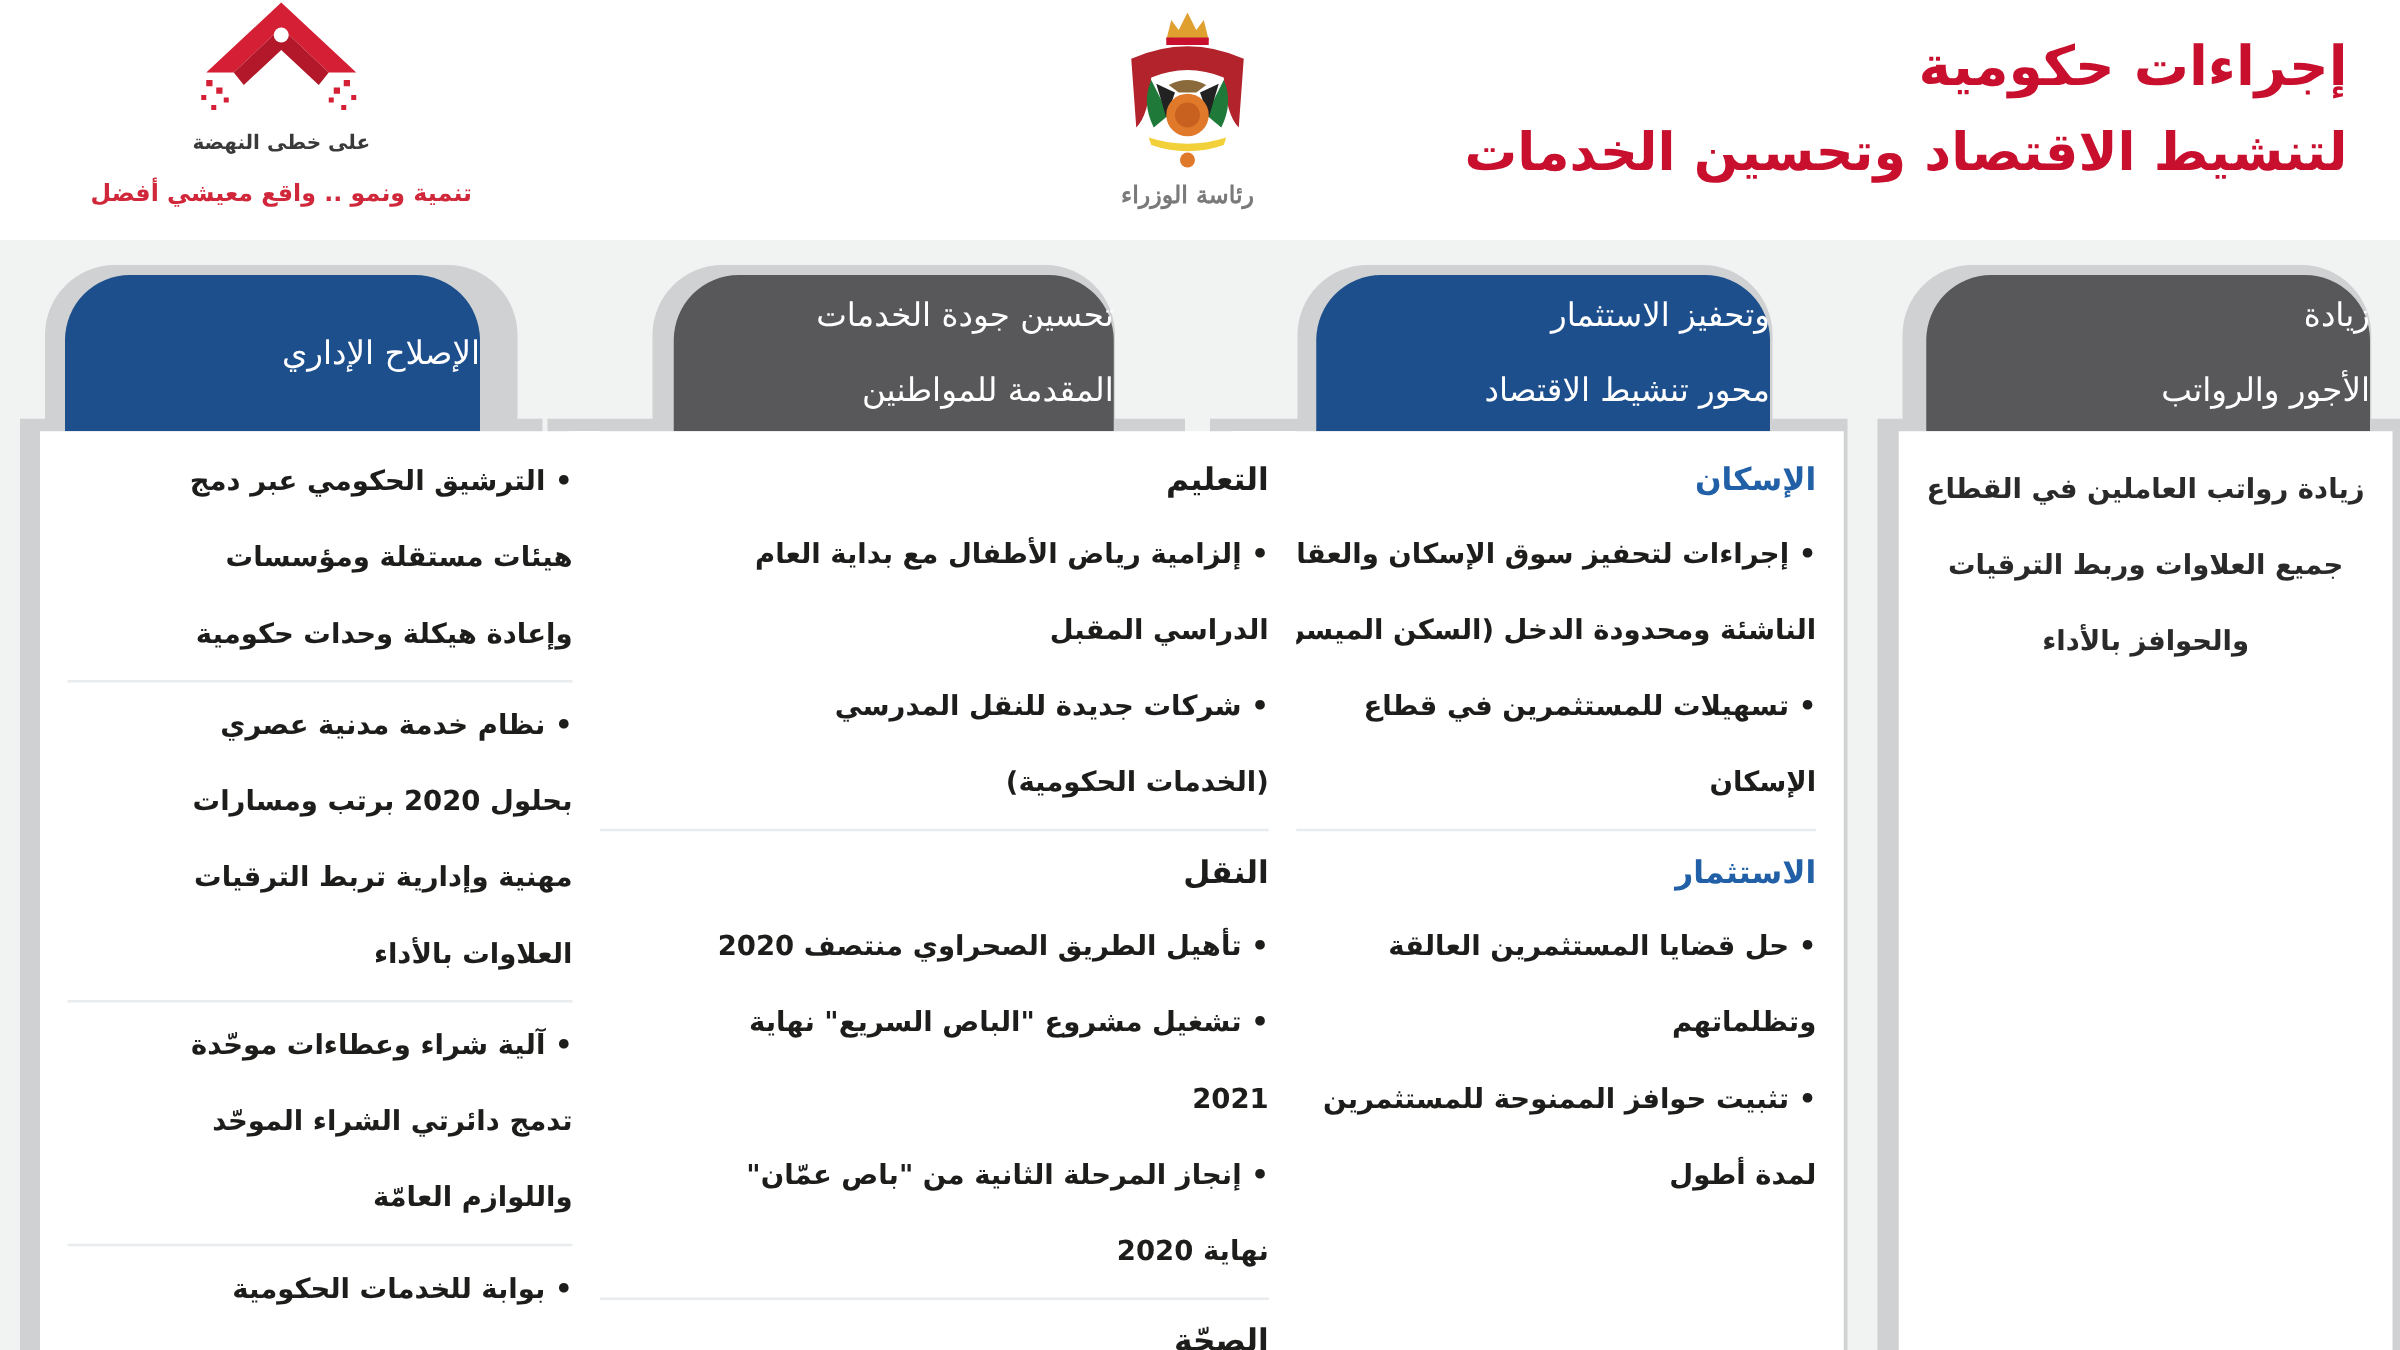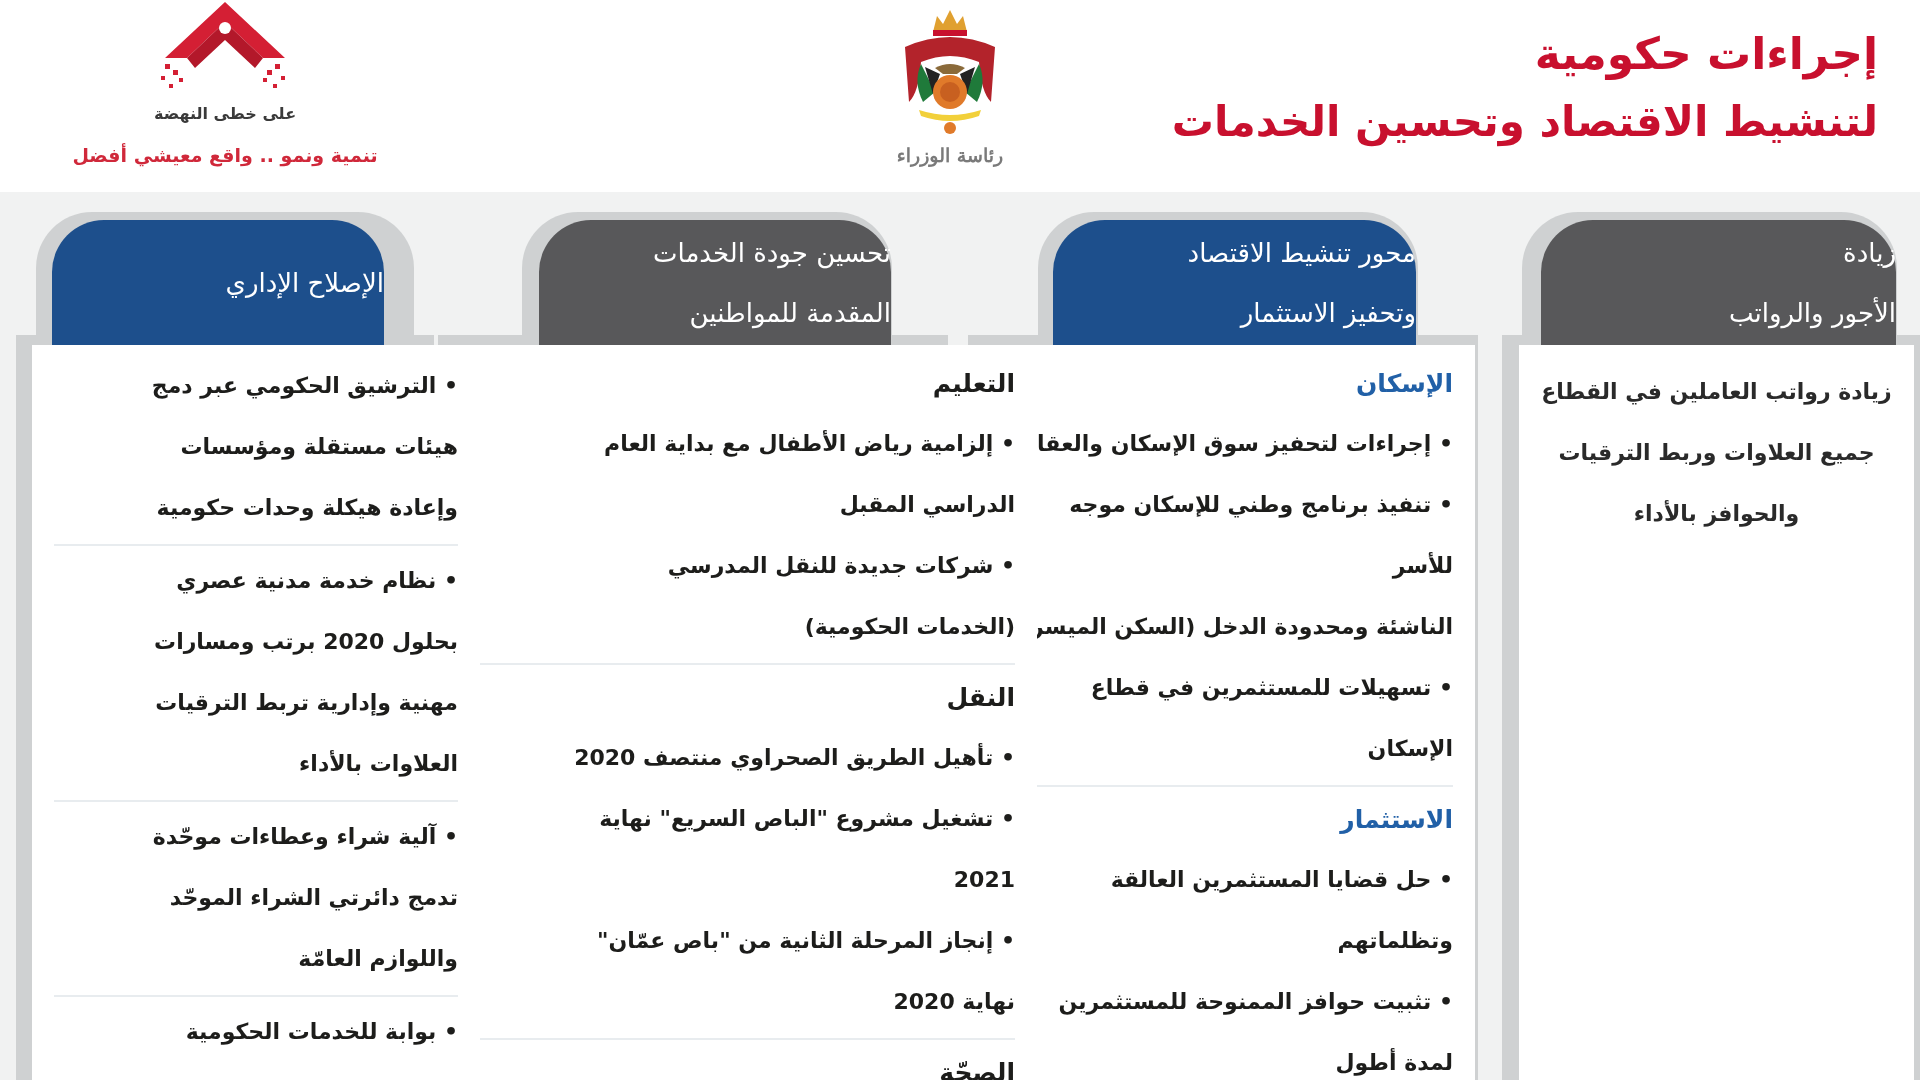--- a/index.html
+++ b/index.html
@@ -133,27 +133,26 @@
       <div>جميع العلاوات وربط الترقيات</div>
       <div>والحوافز بالأداء</div>
     </div>
   </div>
 </div>
 
 <div>
   <div class="tab-shadow" style="left:1038px; top:212px; width:380px; height:140px;"></div>
   <div class="card-shadow" style="left:968px; top:335px; width:510px; height:745px;"></div>
   <div class="tab blue" style="left:1053px; top:220px; width:363px; height:125px;">
+    <div>وتحفيز الاستثمار</div>
     <div>محور تنشيط الاقتصاد</div>
-    <div>وتحفيز الاستثمار</div>
   </div>
   <div class="card" style="left:985px; top:345px; width:490px; height:735px;">
     <div class="section-title blue">الإسكان</div>
     <div class="bullet">• إجراءات لتحفيز سوق الإسكان والعقار</div>
-    <div class="bullet">• تنفيذ برنامج وطني للإسكان موجه للأسر</div>
     <div class="bullet">الناشئة ومحدودة الدخل (السكن الميسر)</div>
     <div class="bullet">• تسهيلات للمستثمرين في قطاع الإسكان</div>
     <div class="divider"></div>
     <div class="section-title blue">الاستثمار</div>
     <div class="bullet">• حل قضايا المستثمرين العالقة</div>
     <div class="bullet">وتظلماتهم</div>
     <div class="bullet">• تثبيت حوافز الممنوحة للمستثمرين</div>
     <div class="bullet">لمدة أطول</div>
 
   </div>

